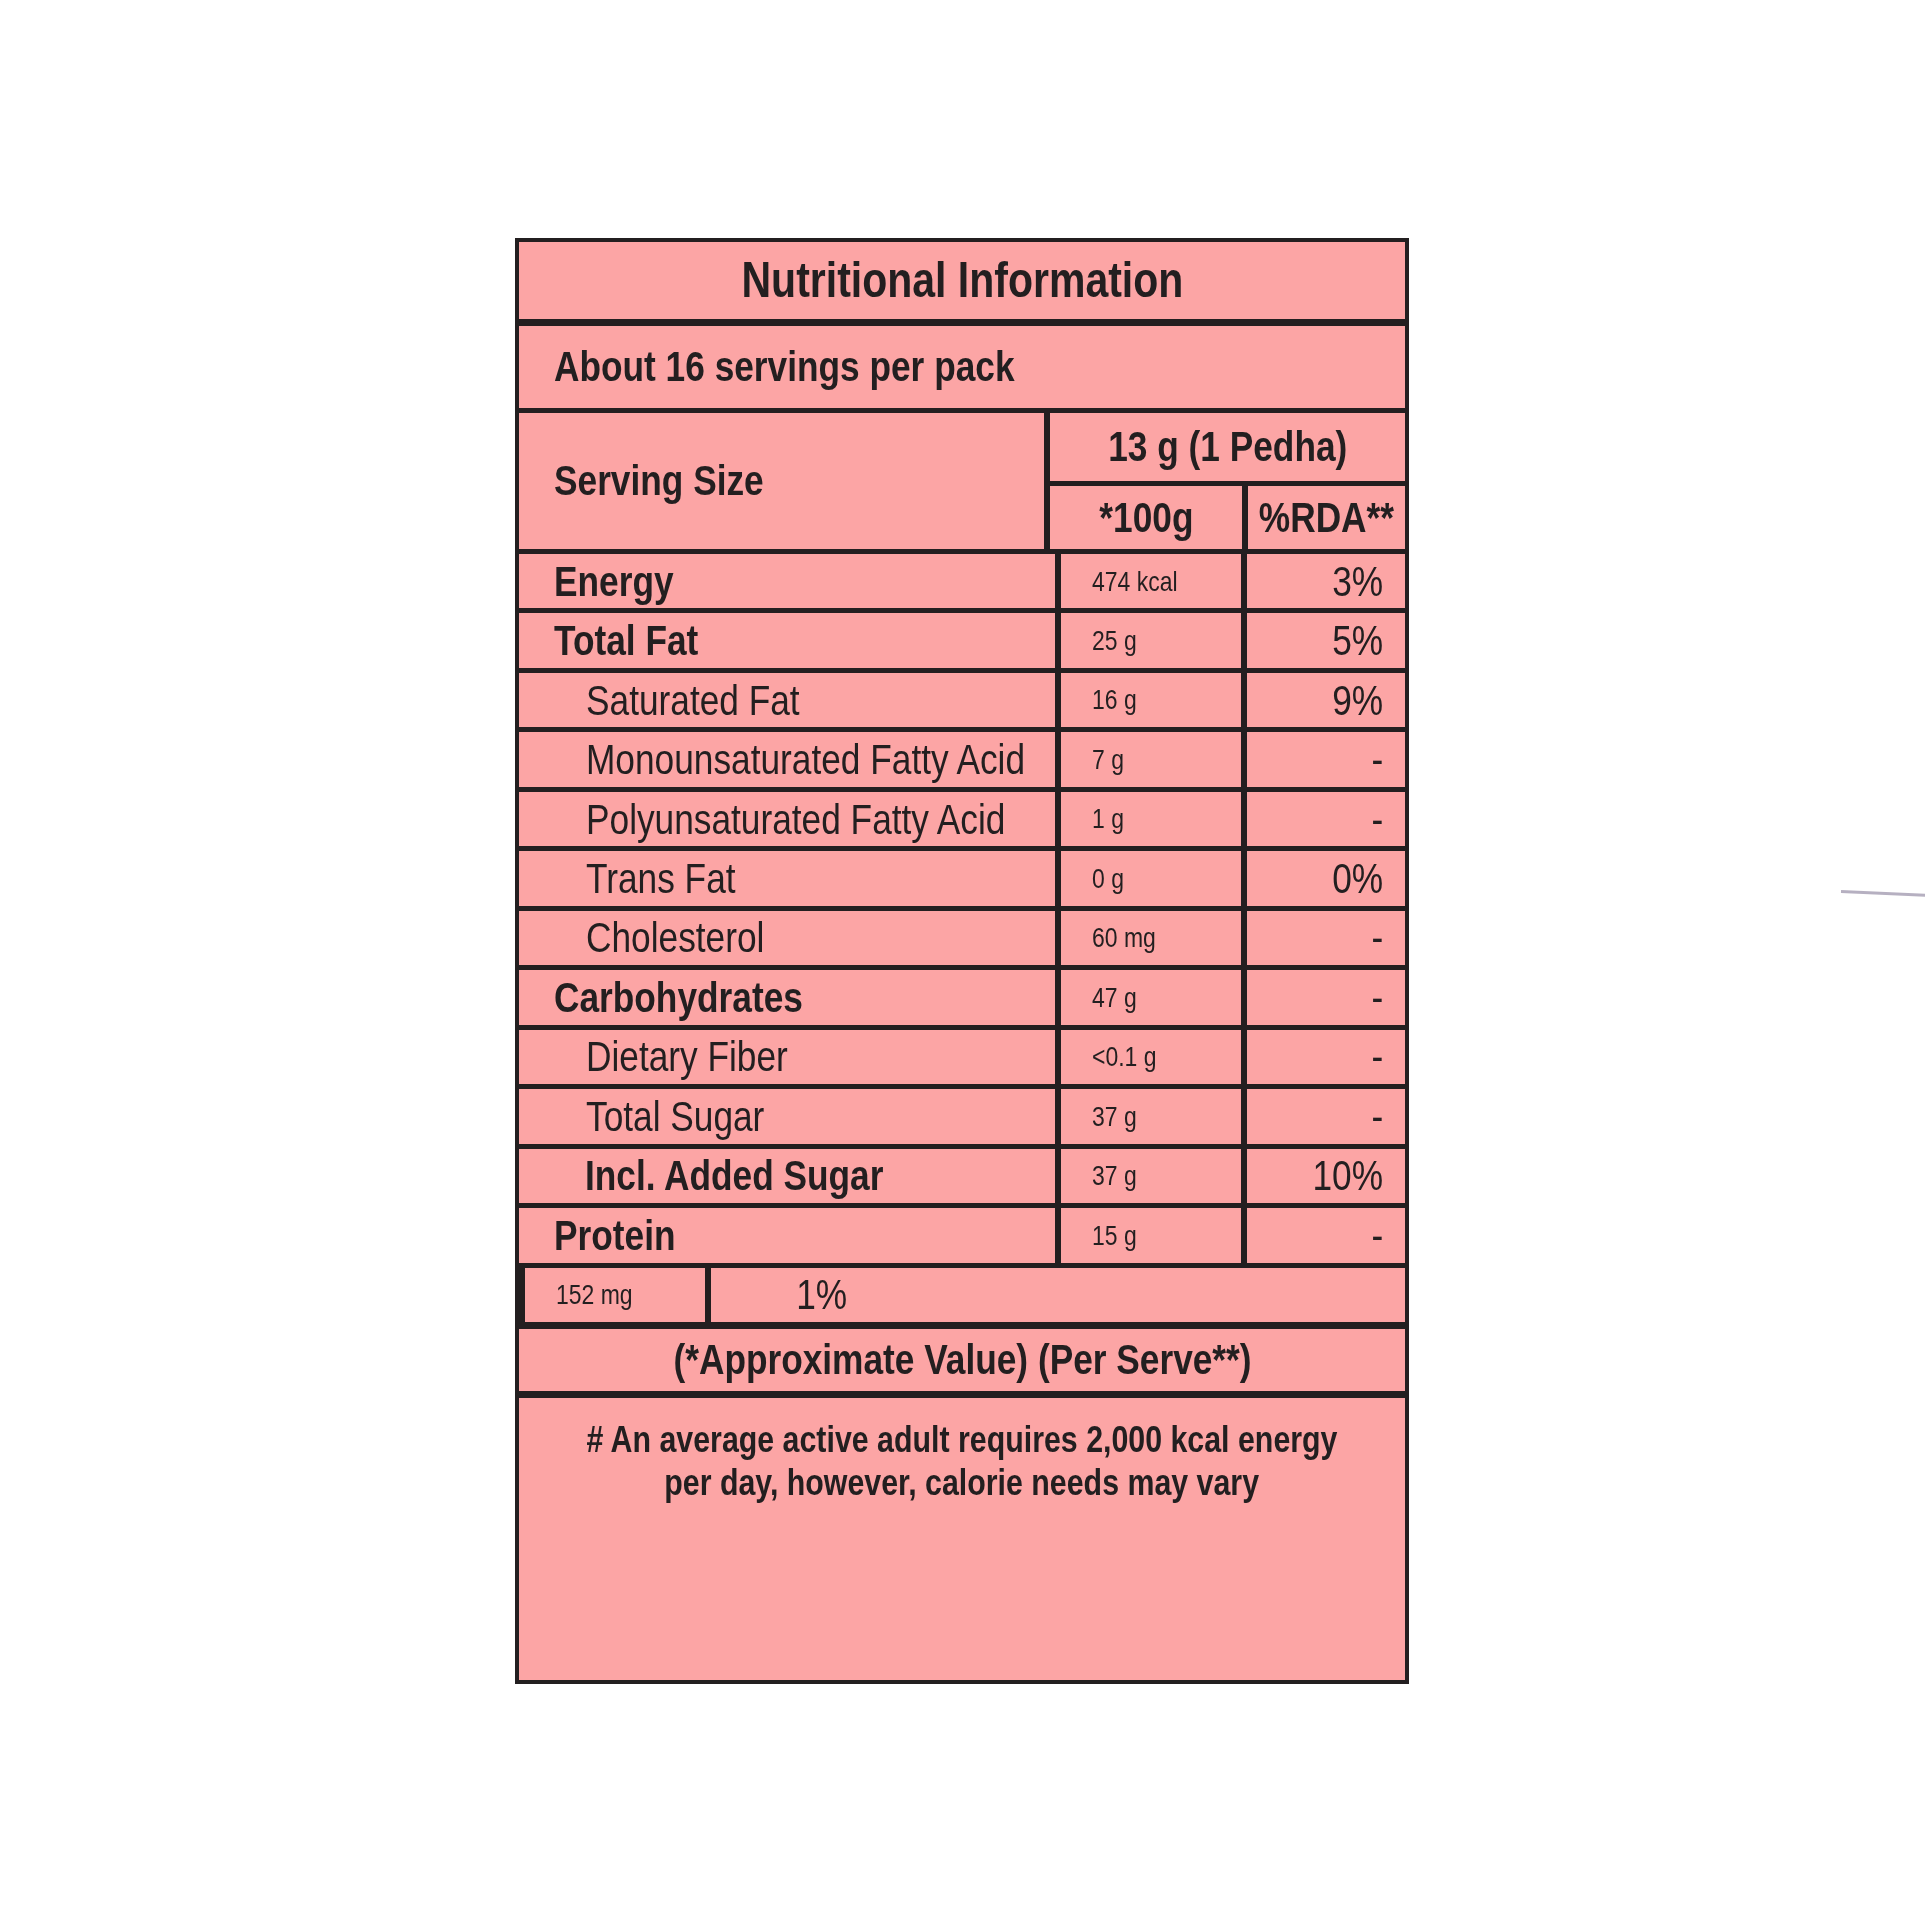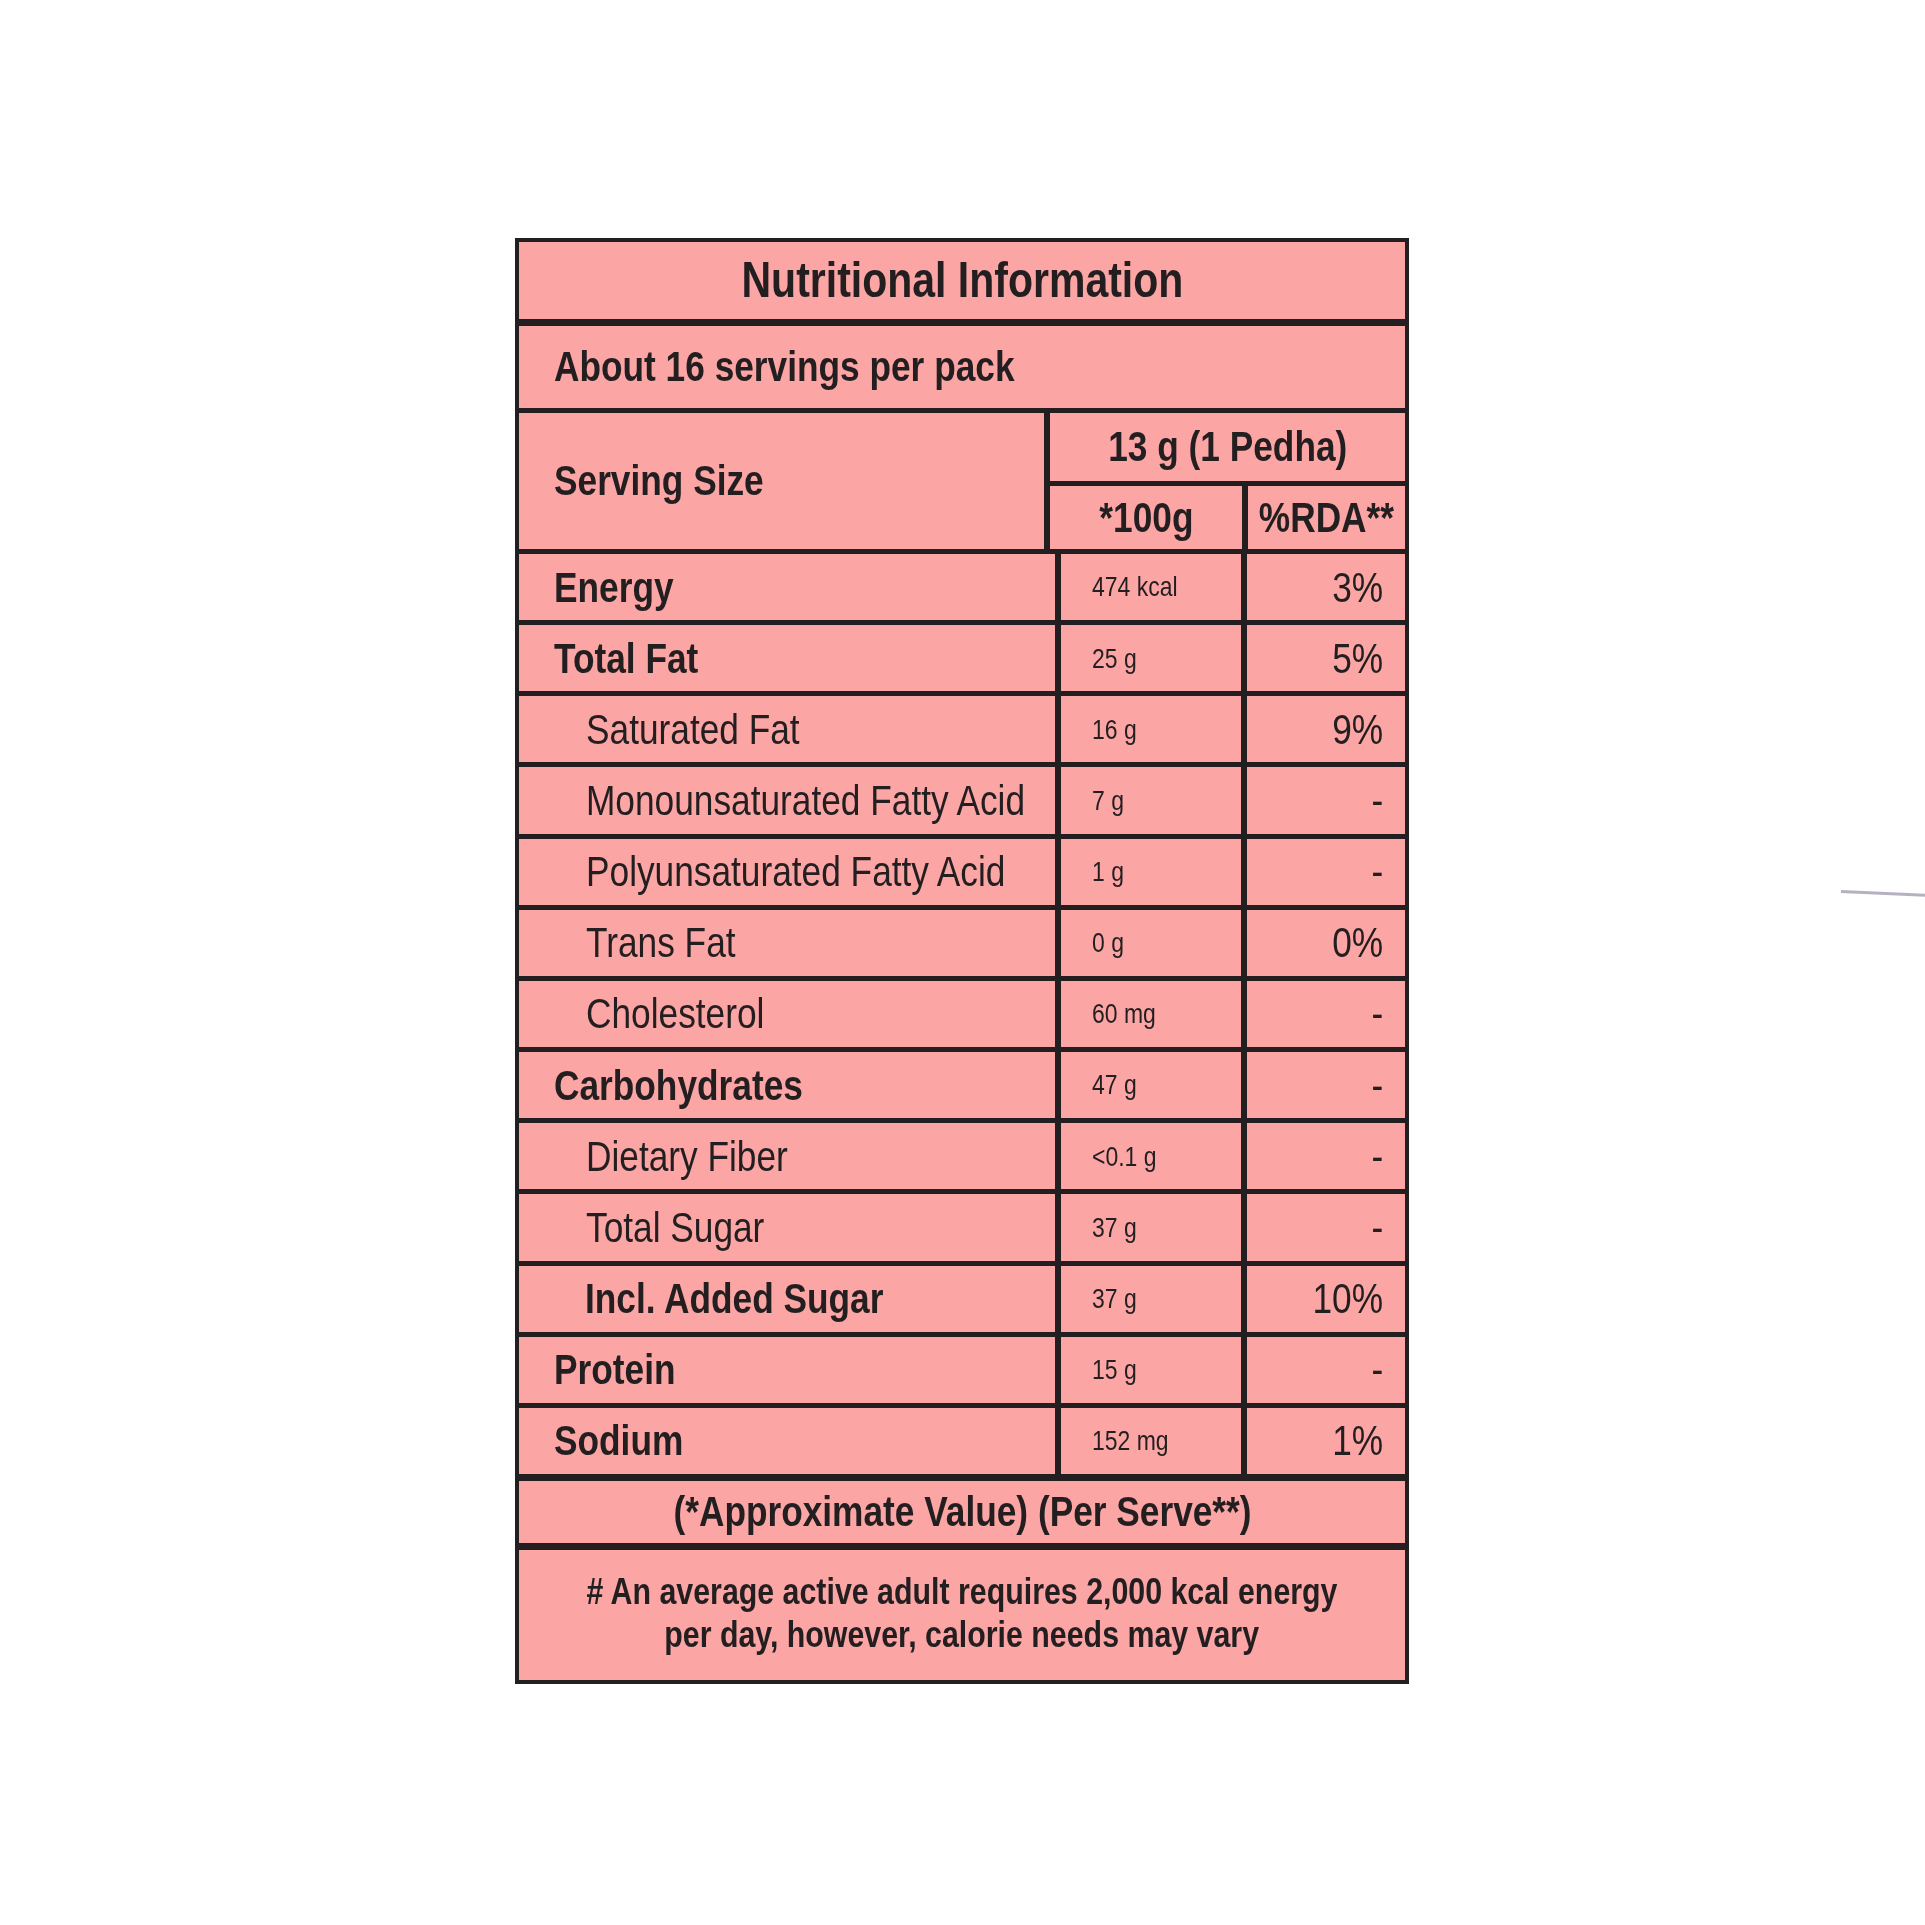--- a/index.html
+++ b/index.html
@@ -99,21 +99,21 @@
     width: 163px;
     border-left: 6.4px solid #231f20;
     display: flex;
     align-items: center;
     justify-content: center;
     font-size: 43px;
     font-weight: 700;
   }
 
   
-  .rows { height: 920px; display: flex; flex-direction: column; width: 100%; }
+  .rows { height: 768px; display: flex; flex-direction: column; width: 100%; }
   .nrow { flex: 1; display: flex; border-bottom: 5.6px solid #231f20; }
   .nrow:last-child { border-bottom: none; }
 
   .c-label {
     width: 536px;
     display: flex;
     align-items: center;
     font-size: 43px;
     font-weight: 400;
   }
@@ -349,23 +349,20 @@
           </div>
         <div class="c-val left">
             <span class="t">15 g</span>
           </div>
         <div class="c-rda right">
             <span class="t">-</span>
           </div>
       </div>
 
       <div class="nrow">
-        <div class="c-label lvl0 left">
-            <span class="t">Sodium</span>
-          </div>
         <div class="c-val left">
             <span class="t">152 mg</span>
           </div>
         <div class="c-rda right">
             <span class="t">1%</span>
           </div>
       </div>
 
     </div>
 

